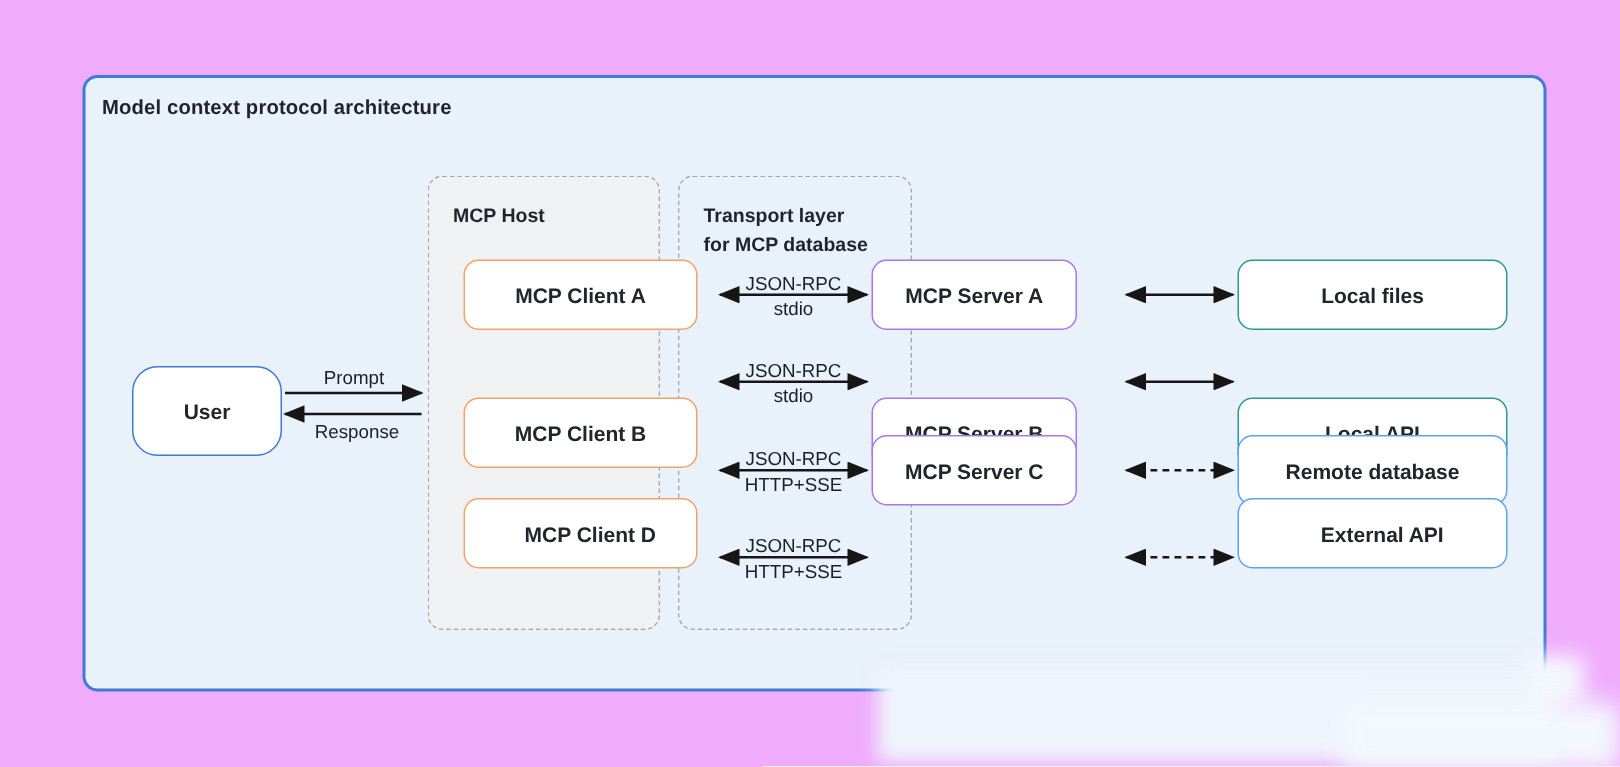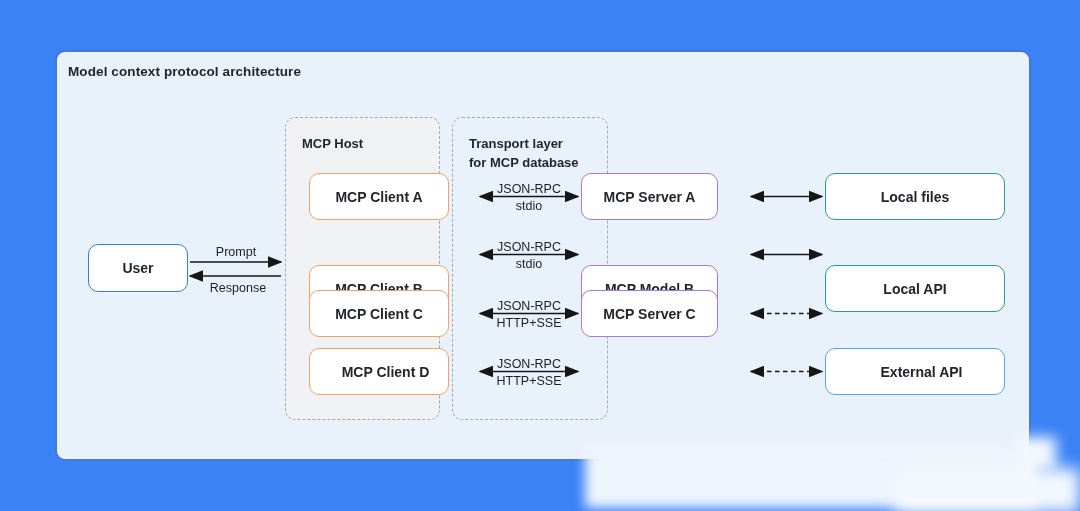--- a/index.html
+++ b/index.html
@@ -2,21 +2,21 @@
 <html><head>
 <meta charset="utf-8">
 <style>
   * { margin: 0; padding: 0; box-sizing: border-box; }
   body { background: #ffffff; font-family: "Liberation Sans", sans-serif; }
 
   .canvas {
     position: relative;
     width: 1080px;
     height: 511px;
-    background: #3b82f6;
+    background: #f0abfc;
     overflow: hidden;
     color: #21262c;
   }
 
   .outer {
     position: absolute;
     left: 55px; top: 50px;
     width: 976px; height: 411px;
     background: #e9f1fb;
     border: 2px solid #3d7bd7;
@@ -66,33 +66,34 @@
     display: flex;
     align-items: center;
     justify-content: center;
     font-size: 14px;
     font-weight: bold;
     color: #21262c;
     white-space: nowrap;
   }
   .node.user {
     left: 88px; top: 244px;
-    width: 100px; height: 48px;
+    width: 100px; height: 60px;
     border-color: #3d7bd7;
-  }
-  .node.client   { left: 309px; width: 140px; border-color: #f2a268; }
+    border-radius: 17px;
+  }
+  .node.client   { left: 309px; width: 156px; border-color: #f2a268; }
   .node.server   { left: 581px; width: 137px; border-color: #a978e8; }
   .node.endpoint { left: 825px; width: 180px; }
   .node.teal     { border-color: #2b9a91; }
   .node.blue     { border-color: #59a4f0; }
 
   .r0 { top: 173px; }
   .r1 { top: 231px; margin-top: 34px; }
   .r2 { top: 290px; }
-  .r3 { top: 348px; padding-left: 13px; }
+  .r3 { top: 332px; padding-left: 13px; }
 
   svg.connectors {
     position: absolute;
     left: 0; top: 0;
     width: 1080px; height: 511px;
     pointer-events: none;
   }
   svg.connectors line {
     stroke: #161616;
     stroke-width: 1.7;
@@ -153,42 +154,42 @@
   <div class="node user">
     <span>User</span>
   </div>
 
   <div class="node client r0">
     <span>MCP Client A</span>
   </div>
   <div class="node client r1">
     <span>MCP Client B</span>
   </div>
-  <div class="node client r2">
-    <span>MCP Client C</span>
-  </div>
   <div class="node client r3">
     <span>MCP Client D</span>
   </div>
 
   <div class="node server r0">
     <span>MCP Server A</span>
   </div>
   <div class="node server r1">
-    <span>MCP Model B</span>
+    <span>MCP Server B</span>
   </div>
   <div class="node server r2">
     <span>MCP Server C</span>
   </div>
 
   <div class="node endpoint teal r0">
     <span>Local files</span>
   </div>
   <div class="node endpoint teal r1">
     <span>Local API</span>
+  </div>
+  <div class="node endpoint blue r2">
+    <span>Remote database</span>
   </div>
   <div class="node endpoint blue r3">
     <span>External API</span>
   </div>
 
   <svg class="connectors" viewBox="0 0 1080 511">
     <defs>
       <marker id="ah" viewBox="0 0 10 8" refX="9" refY="4" markerWidth="8.5" markerHeight="6.8" orient="auto-start-reverse">
         <path d="M0,0 L10,4 L0,8 z" fill="#161616"></path>
       </marker>

